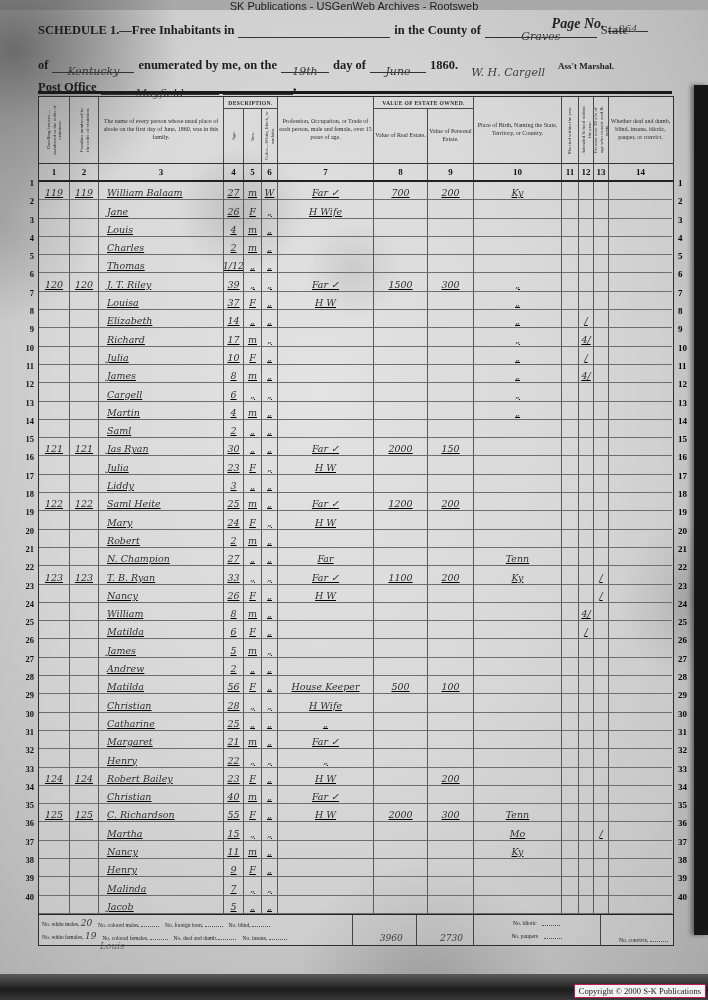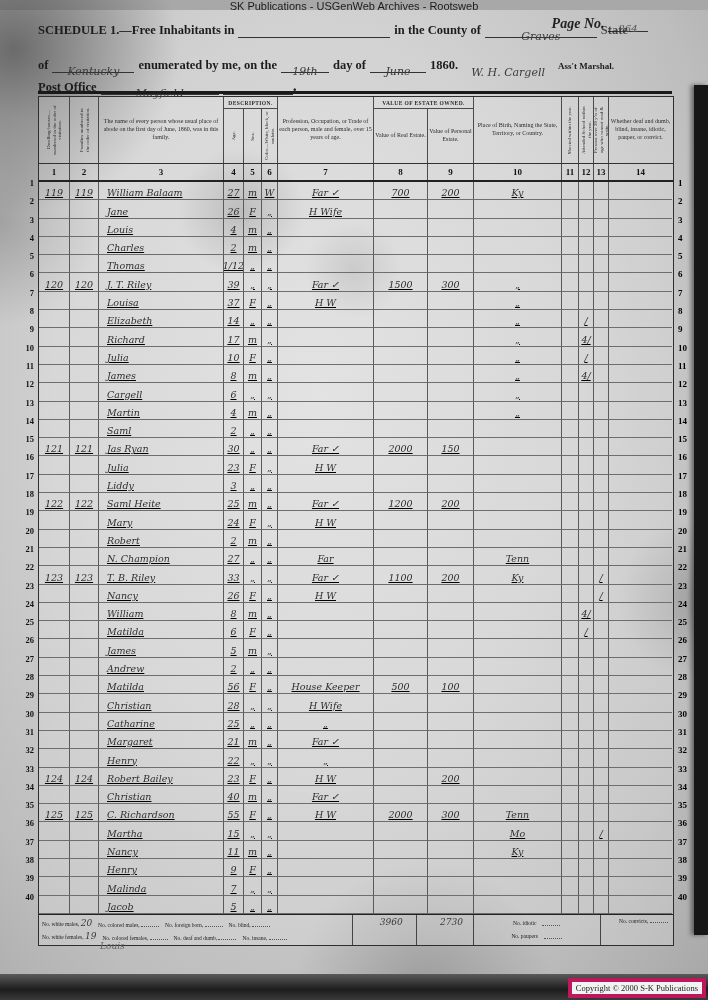--- a/index.html
+++ b/index.html
@@ -50,26 +50,26 @@
   .gutL div{height:18.3px;text-align:right;font:bold 8.5px "Liberation Serif",serif;color:#111;}
   .gutR{position:absolute;left:678px;top:178px;width:17px;}
   .gutR div{height:18.3px;text-align:left;font:bold 9px "Liberation Serif",serif;color:#000;}
   
   .foot{display:flex;height:30px;border-top:1px solid #222;font:5.5px "Liberation Serif",serif;color:#222;}
   .fsec{border-left:1px solid #444;display:flex;flex-direction:column;justify-content:space-around;padding:2px 3px;overflow:hidden;}
   .fsec.first{border-left:none;}
   .fline{display:flex;gap:6px;white-space:nowrap;align-items:flex-end;}
   .fbl{display:inline-block;width:18px;border-bottom:1px dotted #555;height:5px;}
   .fhw{font:italic 9px "DejaVu Serif",serif;color:#3a3a3a;}
-  .center{align-items:center;justify-content:flex-start;text-align:center;padding-left:16px;}
+  .center{align-items:center;justify-content:flex-end;text-align:center;padding-left:16px;}
   .darkstrip{position:absolute;left:694px;top:85px;width:14px;height:850px;background:#161616;
              box-shadow:-3px 0 4px rgba(20,20,20,.5);}
   .botband{position:absolute;left:0;top:974px;width:708px;height:26px;
            background:linear-gradient(#5a5a5a,#1d1d1d 60%,#3a3a3a);}
-  .copy{position:absolute;right:2px;bottom:2px;background:#f2f2f2;border:4px solid #be185d;
+  .copy{position:absolute;right:2px;bottom:2px;background:#f2f2f2;border:1px solid #be185d;
         font:8.5px "Liberation Serif",serif;color:#222;padding:1px 4px;}
   .overflowname{position:absolute;left:100px;top:941px;font:italic 9px "DejaVu Serif",serif;color:#666;}
 </style>
 </head>
 <body>
 
 <div class="paper"></div>
 <div class="smudges"></div>
 
 <div class="banner">SK Publications - USGenWeb Archives - Rootsweb</div>
@@ -493,21 +493,21 @@
         <div class="cell"></div>
         <div class="cell">Tenn</div>
         <div class="cell"></div>
         <div class="cell"></div>
         <div class="cell"></div>
         <div class="cell"></div>
       </div>
       <div class="row">
         <div class="cell first">123</div>
         <div class="cell">123</div>
-        <div class="cell name">T. B. Riley</div>
+        <div class="cell name">T. B. Ryan</div>
         <div class="cell">33</div>
         <div class="cell">„</div>
         <div class="cell">„</div>
         <div class="cell">Far ✓</div>
         <div class="cell">1100</div>
         <div class="cell">200</div>
         <div class="cell">Ky</div>
         <div class="cell"></div>
         <div class="cell"></div>
         <div class="cell">∕</div>

